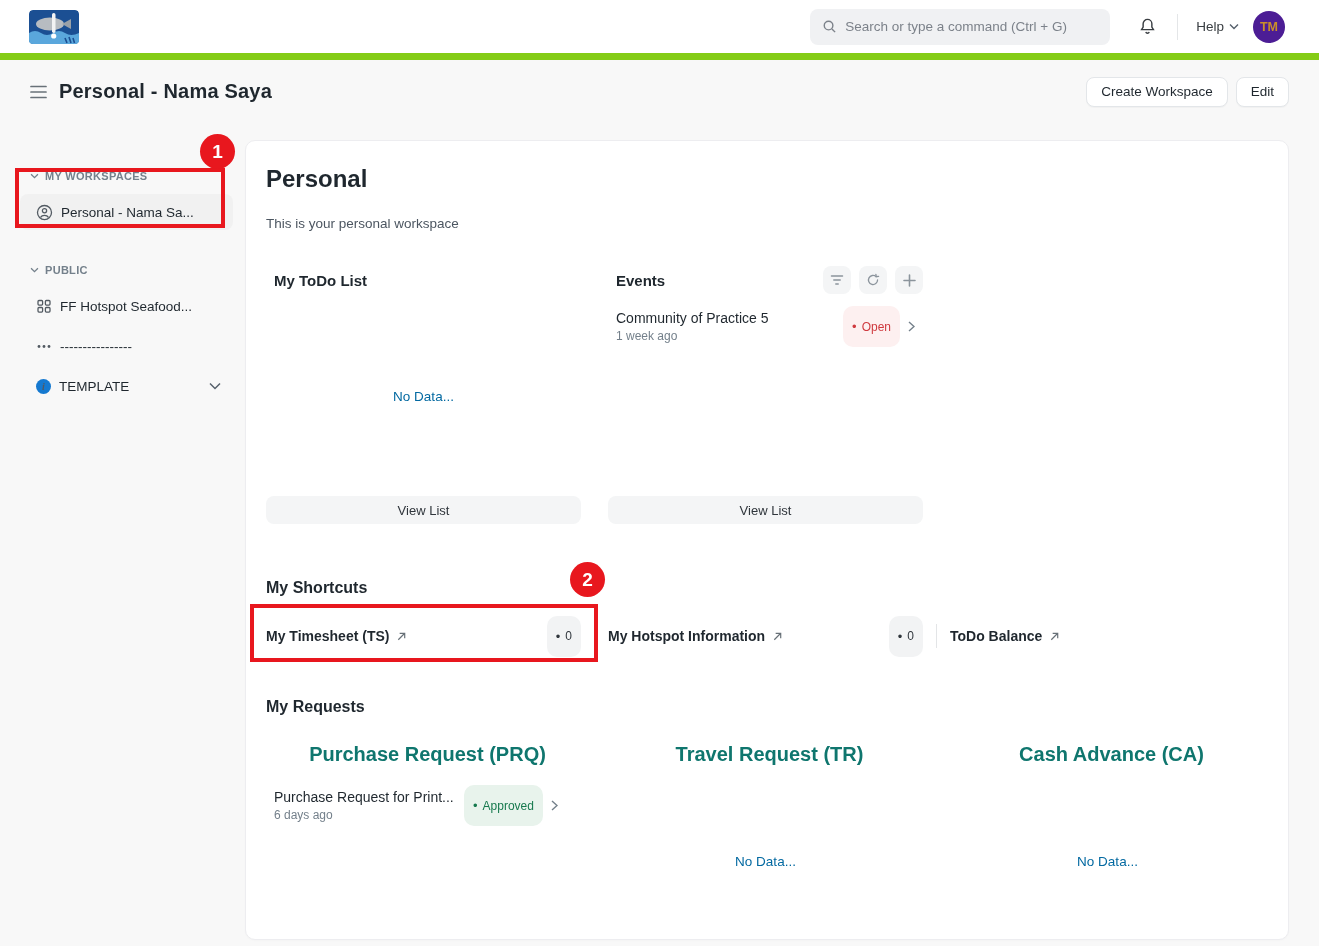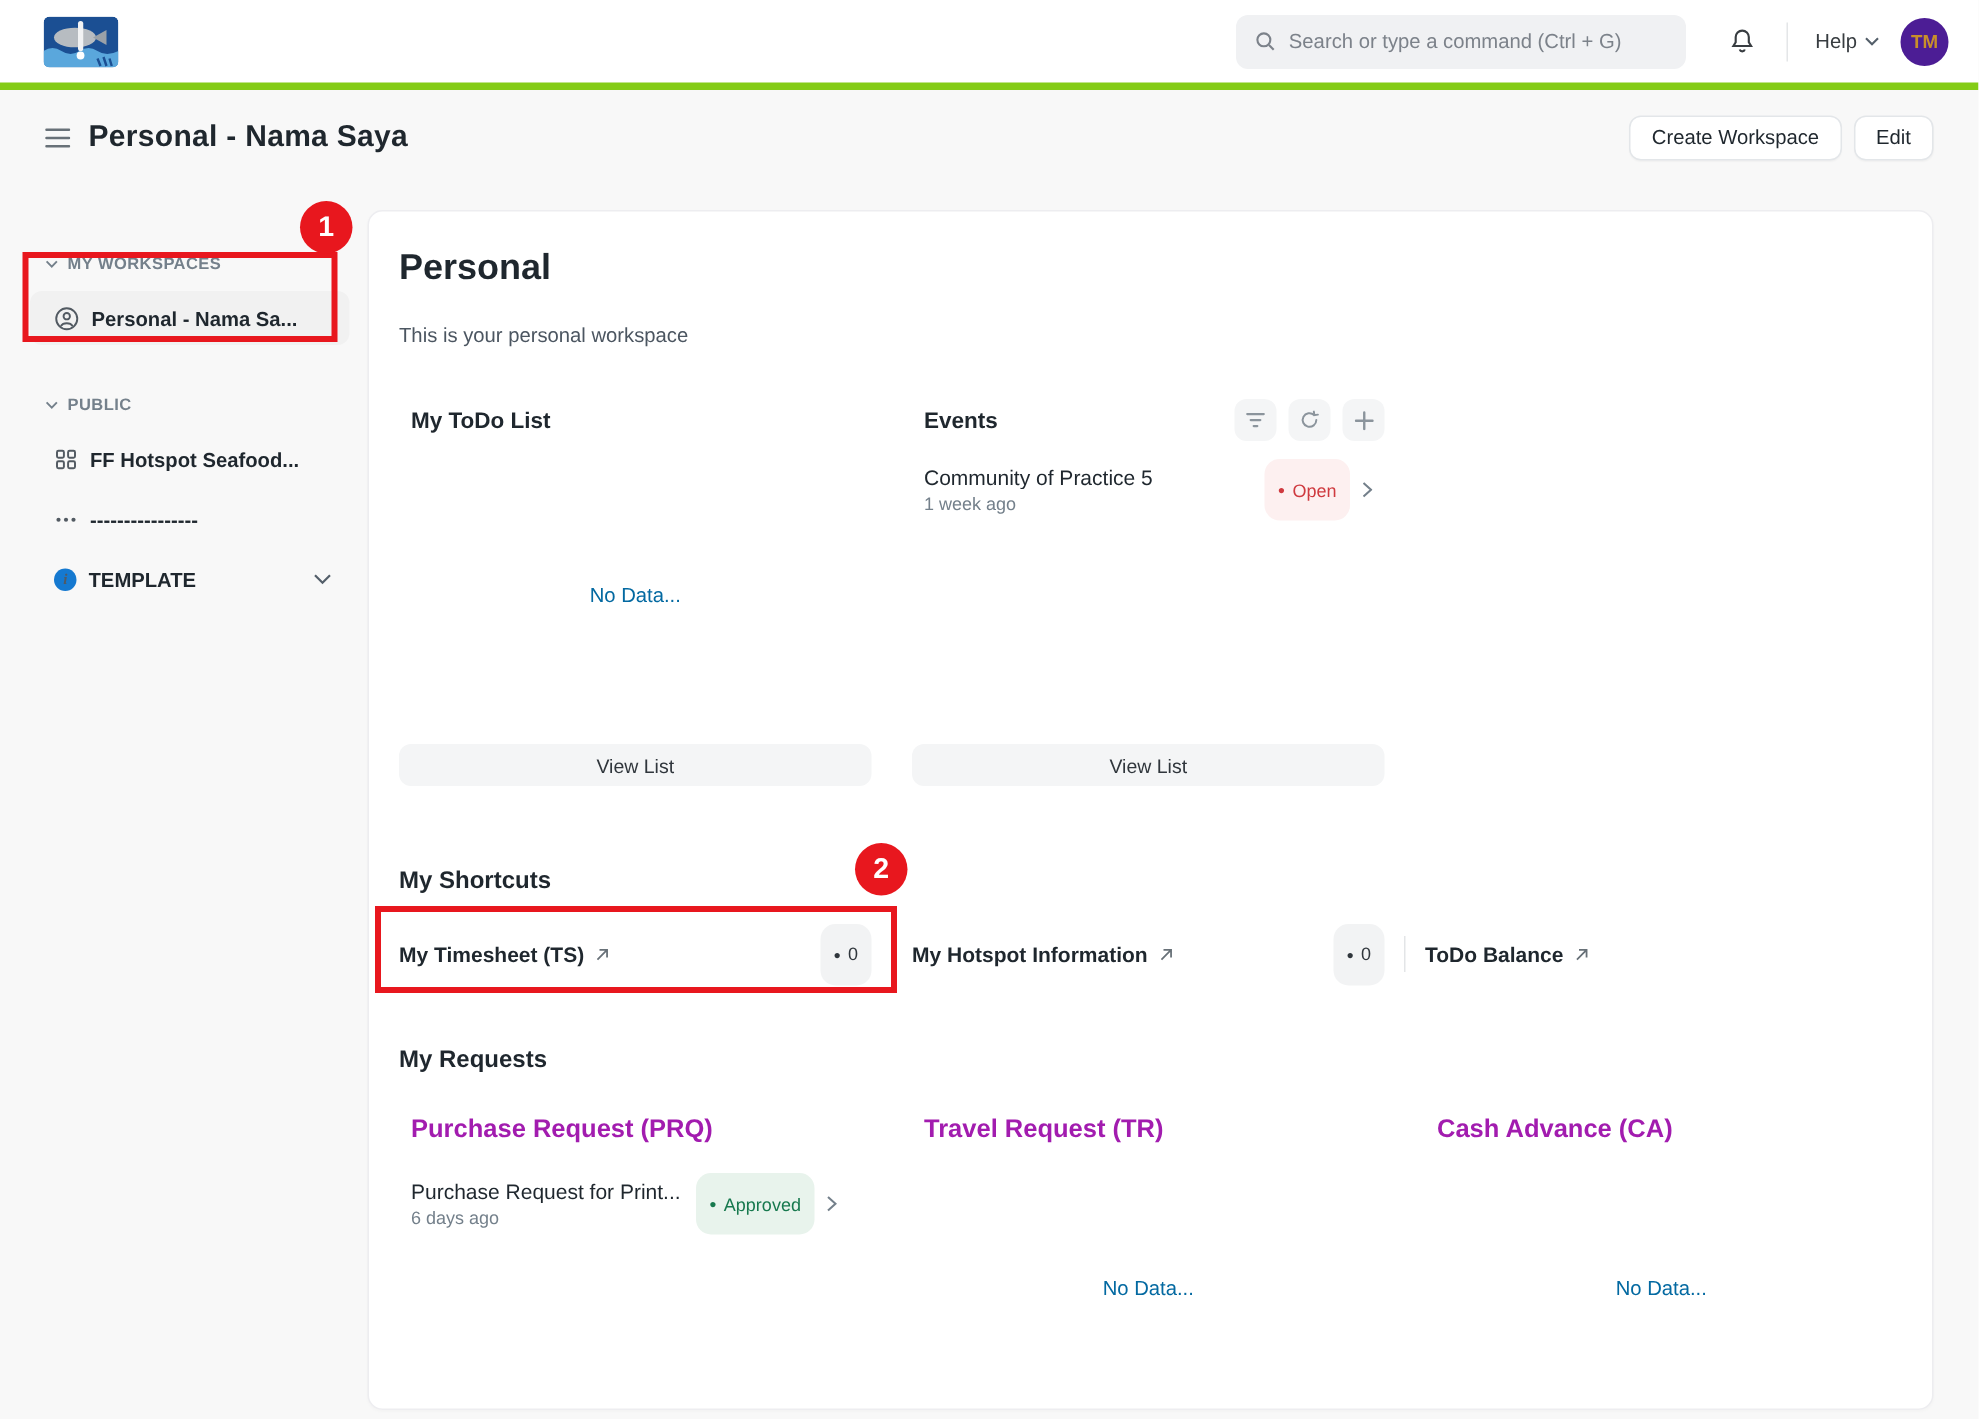--- a/index.html
+++ b/index.html
@@ -5,22 +5,22 @@
   * { box-sizing: border-box; margin: 0; padding: 0; }
   html,body { width:1319px; height:946px; overflow:hidden; }
   body {
     font-family: "Liberation Sans", "DejaVu Sans", sans-serif;
     background:#f8f8f8; color:#1f272e; position:relative;
   }
   svg { display:block; }
 
   
   .navbar {
-    height:60px; background:#fff; border-bottom:5px solid #84cc16;
-    display:flex; align-items:center; padding:0 20px 0 29px; position:relative; z-index:5;
+    height:60px; background:#fff; border-bottom:7px solid #84cc16;
+    display:flex; align-items:center; padding:0 34px 0 29px; position:relative; z-index:5;
   }
   .logo { width:50px; height:34px; border-radius:4px; overflow:hidden; cursor:pointer; }
   .nav-right { margin-left:auto; display:flex; align-items:center; }
   .search-box {
     width:300px; height:36px; background:#f0f1f3; border:none; border-radius:8px;
     display:flex; align-items:center; padding:0 12px; gap:8px; color:#7c828a; cursor:text;
   }
   .search-box input {
     border:none; background:transparent; outline:none; flex:1;
     font-size:13.5px; color:#4c5661; font-family:inherit;
@@ -55,21 +55,21 @@
     display:flex; align-items:center; gap:6px; color:#74808b; font-size:11px;
     font-weight:700; letter-spacing:.3px; padding-left:10px; cursor:pointer;
   }
   .side-items { margin-top:12px; }
   .side-item {
     display:flex; align-items:center; gap:8px; height:36px; padding:0 12px 0 16px;
     border-radius:8px; font-size:13.5px; color:#1f272e; cursor:pointer; margin-bottom:4px;
   }
   .side-item.active { background:#f1f1f1; }
   .side-item .icon { color:#525a62; flex:0 0 auto; }
-  .side-item .lbl { white-space:nowrap; overflow:hidden;font-weight:bold; }
+  .side-item .lbl { white-space:nowrap; overflow:hidden; }
   .side-item .spacer { flex:1; }
   .info-dot {
     width:15px; height:15px; border-radius:50%; background:#1579d0; color:#fff;
     font-size:10px; font-weight:700; display:flex; align-items:center; justify-content:center;
     font-family:"Liberation Serif","DejaVu Serif",serif; font-style:italic;
   }
 
   .main-card {
     margin:20px 30px 0 245px; height:800px; background:#fff;
     border:1px solid #ededf0; border-radius:10px; padding:24px 20px;
@@ -114,21 +114,21 @@
   .shortcut-row { display:flex; margin-top:24px; align-items:center; }
   .shortcut { width:315px; display:flex; align-items:center; height:30px; cursor:pointer; }
   .shortcut .s-label { font-size:14px; font-weight:600; color:#1f272e; }
   .shortcut .arrow { color:#687178; margin-left:7px; }
   .shortcut .sp { flex:1; }
   .vsep { width:1px; height:24px; background:#e3e5e7; margin:0 13px; }
 
   .requests { margin-top:47px; }
   .req-cols { display:flex; gap:27px; margin-top:27px; }
   .req-col { width:315px; }
-  .req-head { font-size:17px; font-weight:700; color:#a21caf; padding-left:8px; }
+  .req-head { font-size:20px; font-weight:700; color:#0f766e; padding-left:8px;text-align:center; }
   .req-body { padding:19px 8px 0 8px; height:150px; }
   .req-body.center { display:flex; align-items:center; justify-content:center; padding-top:40px; }
 
   
   .ann-box { position:absolute; border:4px solid #e8171e; z-index:40; pointer-events:none; }
   #ann-box-1 { left:15px; top:168px; width:210px; height:60px; }
   #ann-box-2 { left:250px; top:604px; width:348px; height:58px; }
   .ann-badge {
     position:absolute; width:35px; height:35px; border-radius:50%; background:#e8171e;
     color:#fff; font-size:19px; font-weight:700; display:flex; align-items:center;

